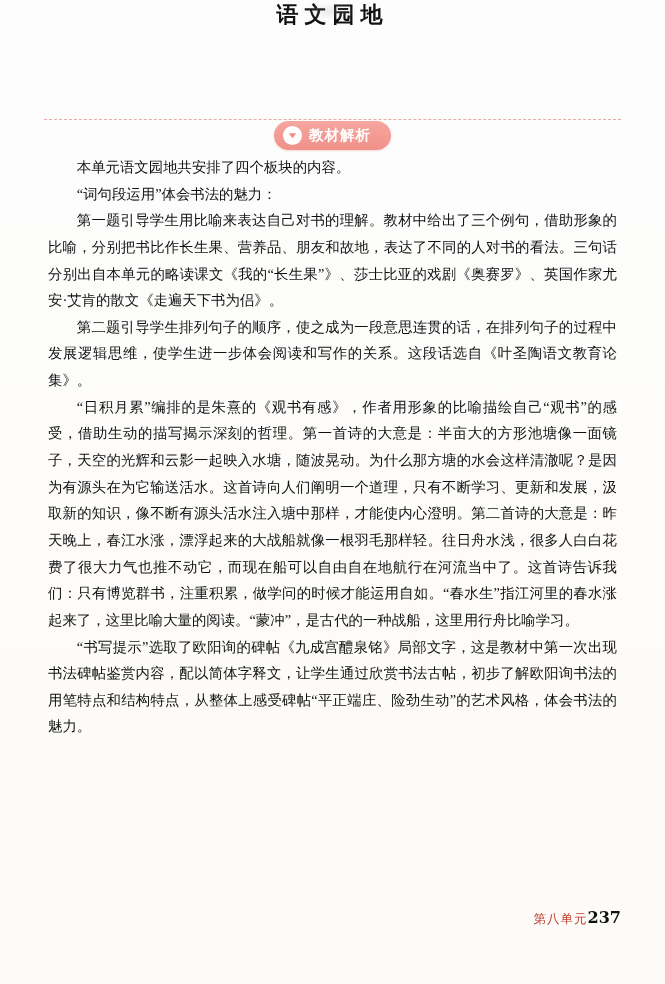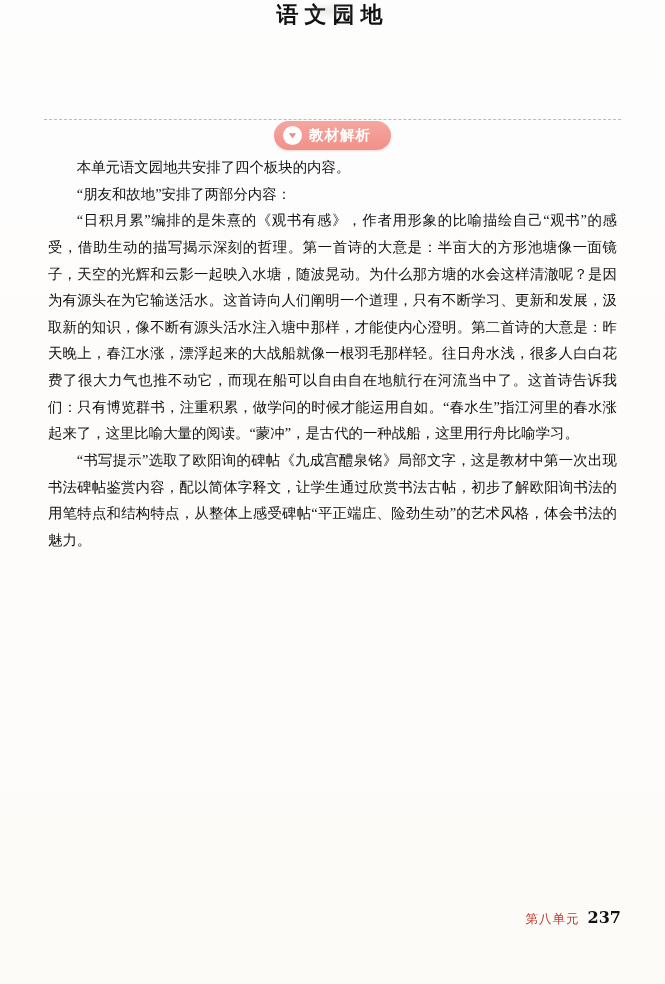--- a/index.html
+++ b/index.html
@@ -100,21 +100,20 @@
     margin: 0;
     text-indent: 2em;
   }
 
   .footer {
     position: absolute;
     right: 44px;
     bottom: 56px;
     display: flex;
     align-items: baseline;
-    gap: 8px;
   }
   .footer .unit {
     font-size: 12.5px;
     color: #c0392b;
     letter-spacing: 1px;
     font-family: "DejaVu Sans", "Liberation Sans", sans-serif;
   }
   .footer .pageno {
     font-size: 16px;
     font-weight: 700;
@@ -138,21 +137,23 @@
         <svg width="11" height="11" viewBox="0 0 11 11" aria-hidden="true">
           <path d="M5.5 8.2 L1.9 3.2 L9.1 3.2 Z" fill="#f0897f"></path>
         </svg>
       </span>
       <span>教材解析</span>
     </div>
   </div>
 
   <div class="content">
     <p>本单元语文园地共安排了四个板块的内容。</p>
-    <p>“朋友和故地”安排了两部分内容：</p>
+    <p>“词句段运用”体会书法的魅力：</p>
+    <p>第一题引导学生用比喻来表达自己对书的理解。教材中给出了三个例句，借助形象的比喻，分别把书比作长生果、营养品、朋友和故地，表达了不同的人对书的看法。三句话分别出自本单元的略读课文《我的“长生果”》、莎士比亚的戏剧《奥赛罗》、英国作家尤安·艾肯的散文《走遍天下书为侣》。</p>
+    <p>第二题引导学生排列句子的顺序，使之成为一段意思连贯的话，在排列句子的过程中发展逻辑思维，使学生进一步体会阅读和写作的关系。这段话选自《叶圣陶语文教育论集》。</p>
     <p>“日积月累”编排的是朱熹的《观书有感》，作者用形象的比喻描绘自己“观书”的感受，借助生动的描写揭示深刻的哲理。第一首诗的大意是：半亩大的方形池塘像一面镜子，天空的光辉和云影一起映入水塘，随波晃动。为什么那方塘的水会这样清澈呢？是因为有源头在为它输送活水。这首诗向人们阐明一个道理，只有不断学习、更新和发展，汲取新的知识，像不断有源头活水注入塘中那样，才能使内心澄明。第二首诗的大意是：昨天晚上，春江水涨，漂浮起来的大战船就像一根羽毛那样轻。往日舟水浅，很多人白白花费了很大力气也推不动它，而现在船可以自由自在地航行在河流当中了。这首诗告诉我们：只有博览群书，注重积累，做学问的时候才能运用自如。“春水生”指江河里的春水涨起来了，这里比喻大量的阅读。“蒙冲”，是古代的一种战船，这里用行舟比喻学习。</p>
     <p>“书写提示”选取了欧阳询的碑帖《九成宫醴泉铭》局部文字，这是教材中第一次出现书法碑帖鉴赏内容，配以简体字释文，让学生通过欣赏书法古帖，初步了解欧阳询书法的用笔特点和结构特点，从整体上感受碑帖“平正端庄、险劲生动”的艺术风格，体会书法的魅力。</p>
   </div>
 
   <div class="footer">
     <span class="unit">第八单元</span>
     <span class="pageno">237</span>
   </div>
 
 </div>

